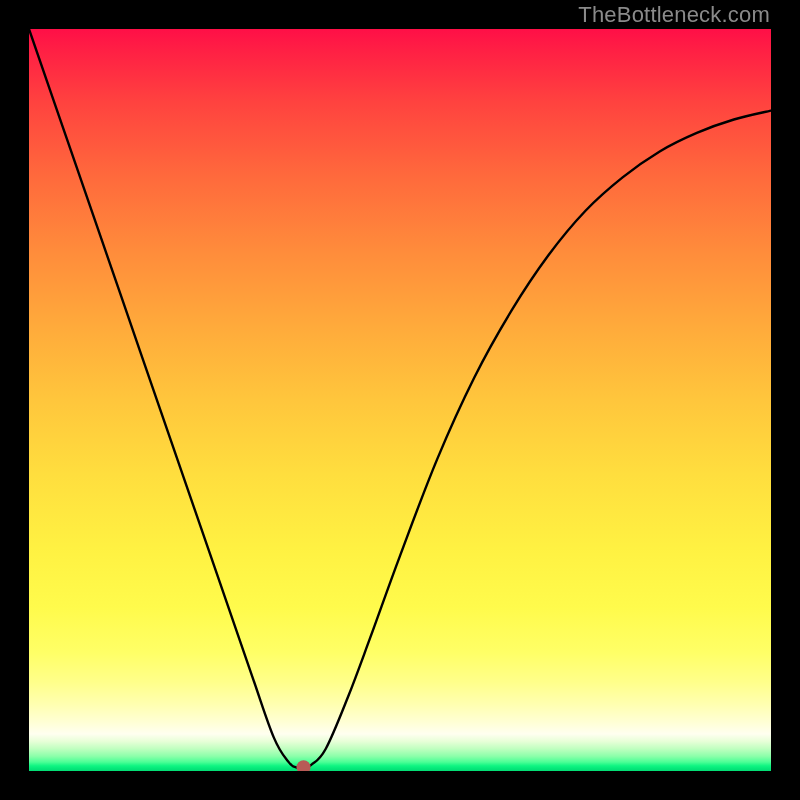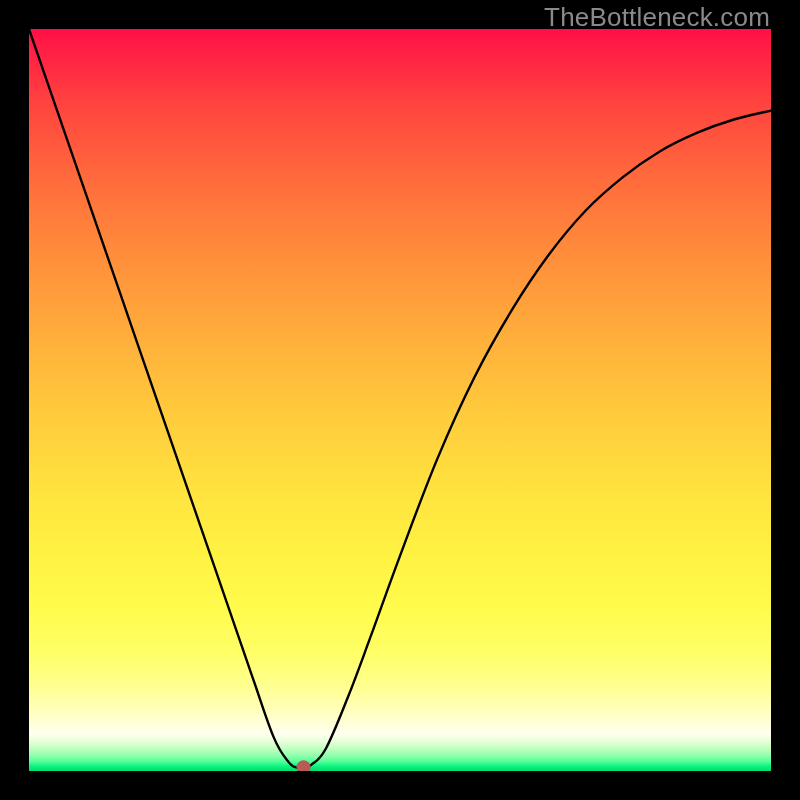--- a/index.html
+++ b/index.html
@@ -57,21 +57,21 @@
     position: absolute;
     inset: 0;
     width: 742px;
     height: 742px;
   }
   .watermark {
     position: absolute;
     top: 2px;
     right: 30px;
     color: #8a8a8a;
-    font-size: 26px;
+    font-size: 22px;
     font-weight: 500;
     letter-spacing: 0.2px;
   }
 </style>
 </head>
 <body>
 
 <div class="frame">
   <div class="watermark">TheBottleneck.com</div>
   <div class="plot">

